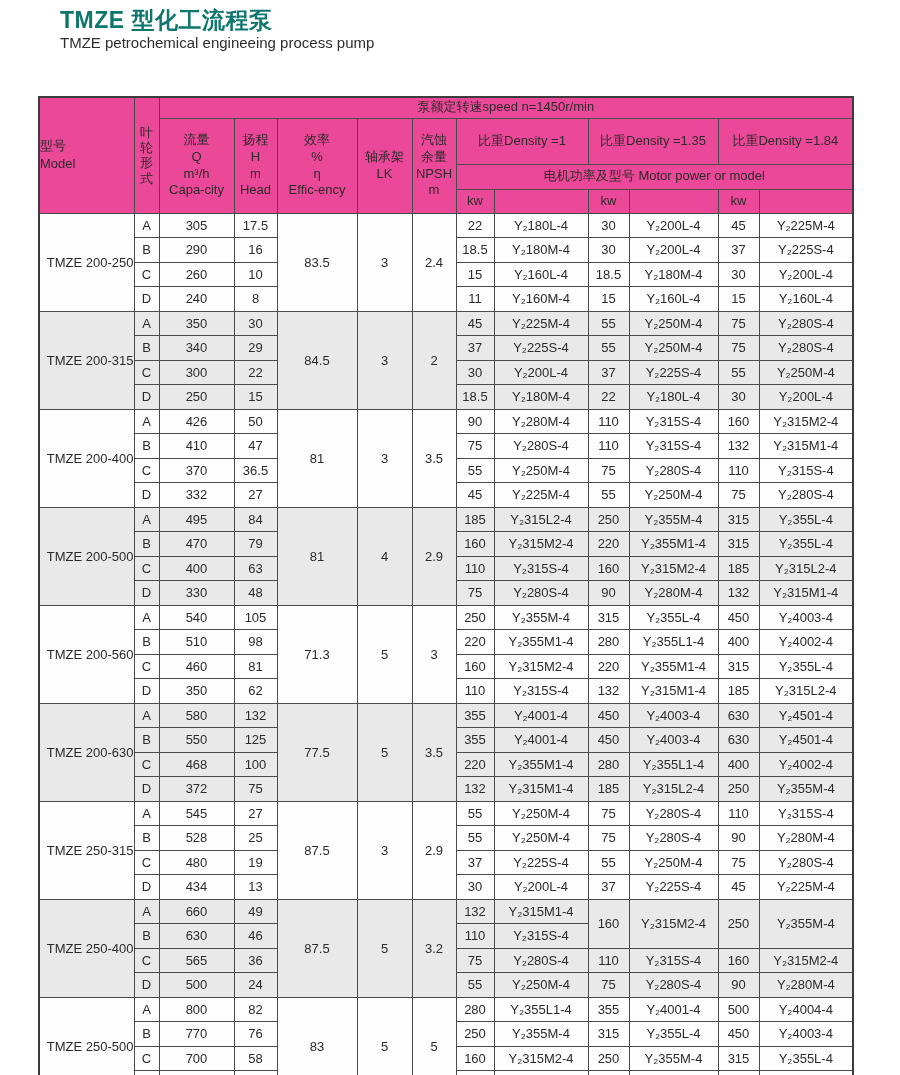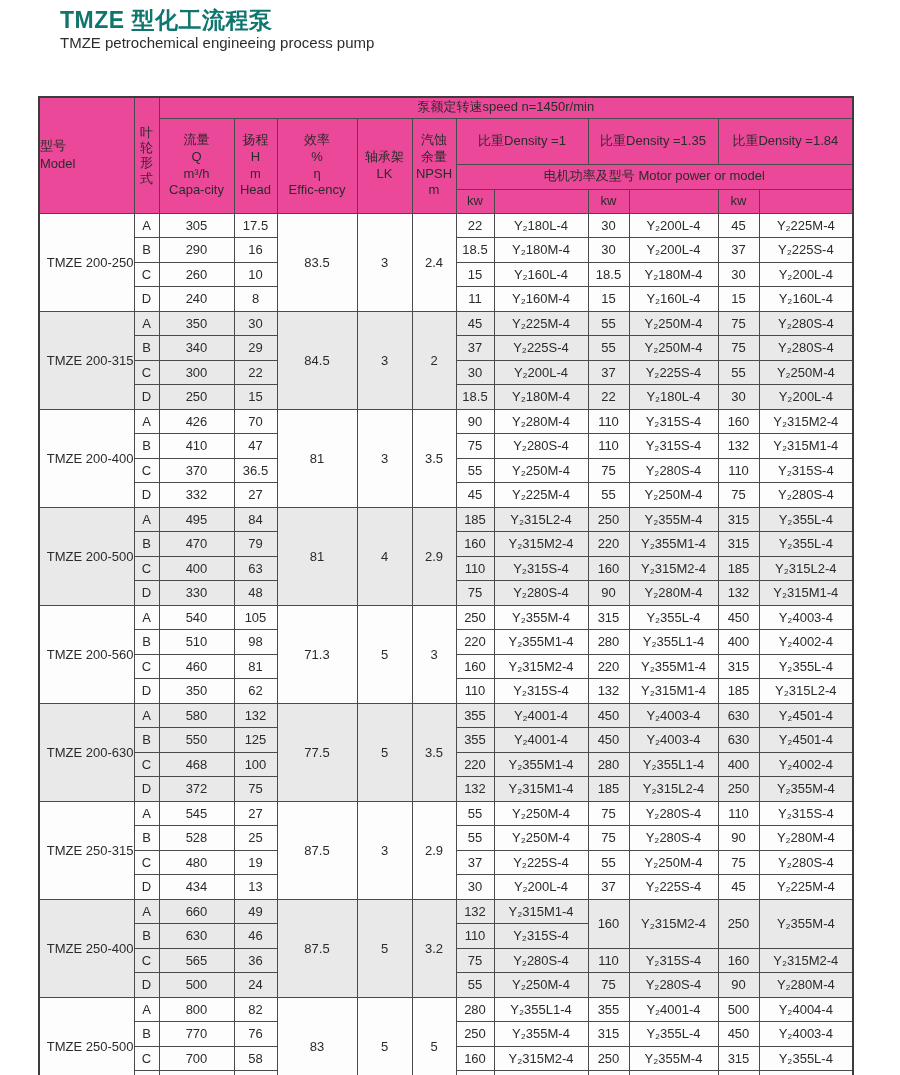--- a/index.html
+++ b/index.html
@@ -203,21 +203,21 @@
           <td>Y₂180M-4</td>
           <td>22</td>
           <td>Y₂180L-4</td>
           <td>30</td>
           <td>Y₂200L-4</td>
         </tr>
         <tr>
           <td rowspan="4" class="model-cell">TMZE 200-400</td>
           <td>A</td>
           <td>426</td>
-          <td>70</td>
+          <td>50</td>
           <td rowspan="4">81</td>
           <td rowspan="4">3</td>
           <td rowspan="4">3.5</td>
           <td>90</td>
           <td>Y₂280M-4</td>
           <td>110</td>
           <td>Y₂315S-4</td>
           <td>160</td>
           <td>Y₂315M2-4</td>
         </tr>

